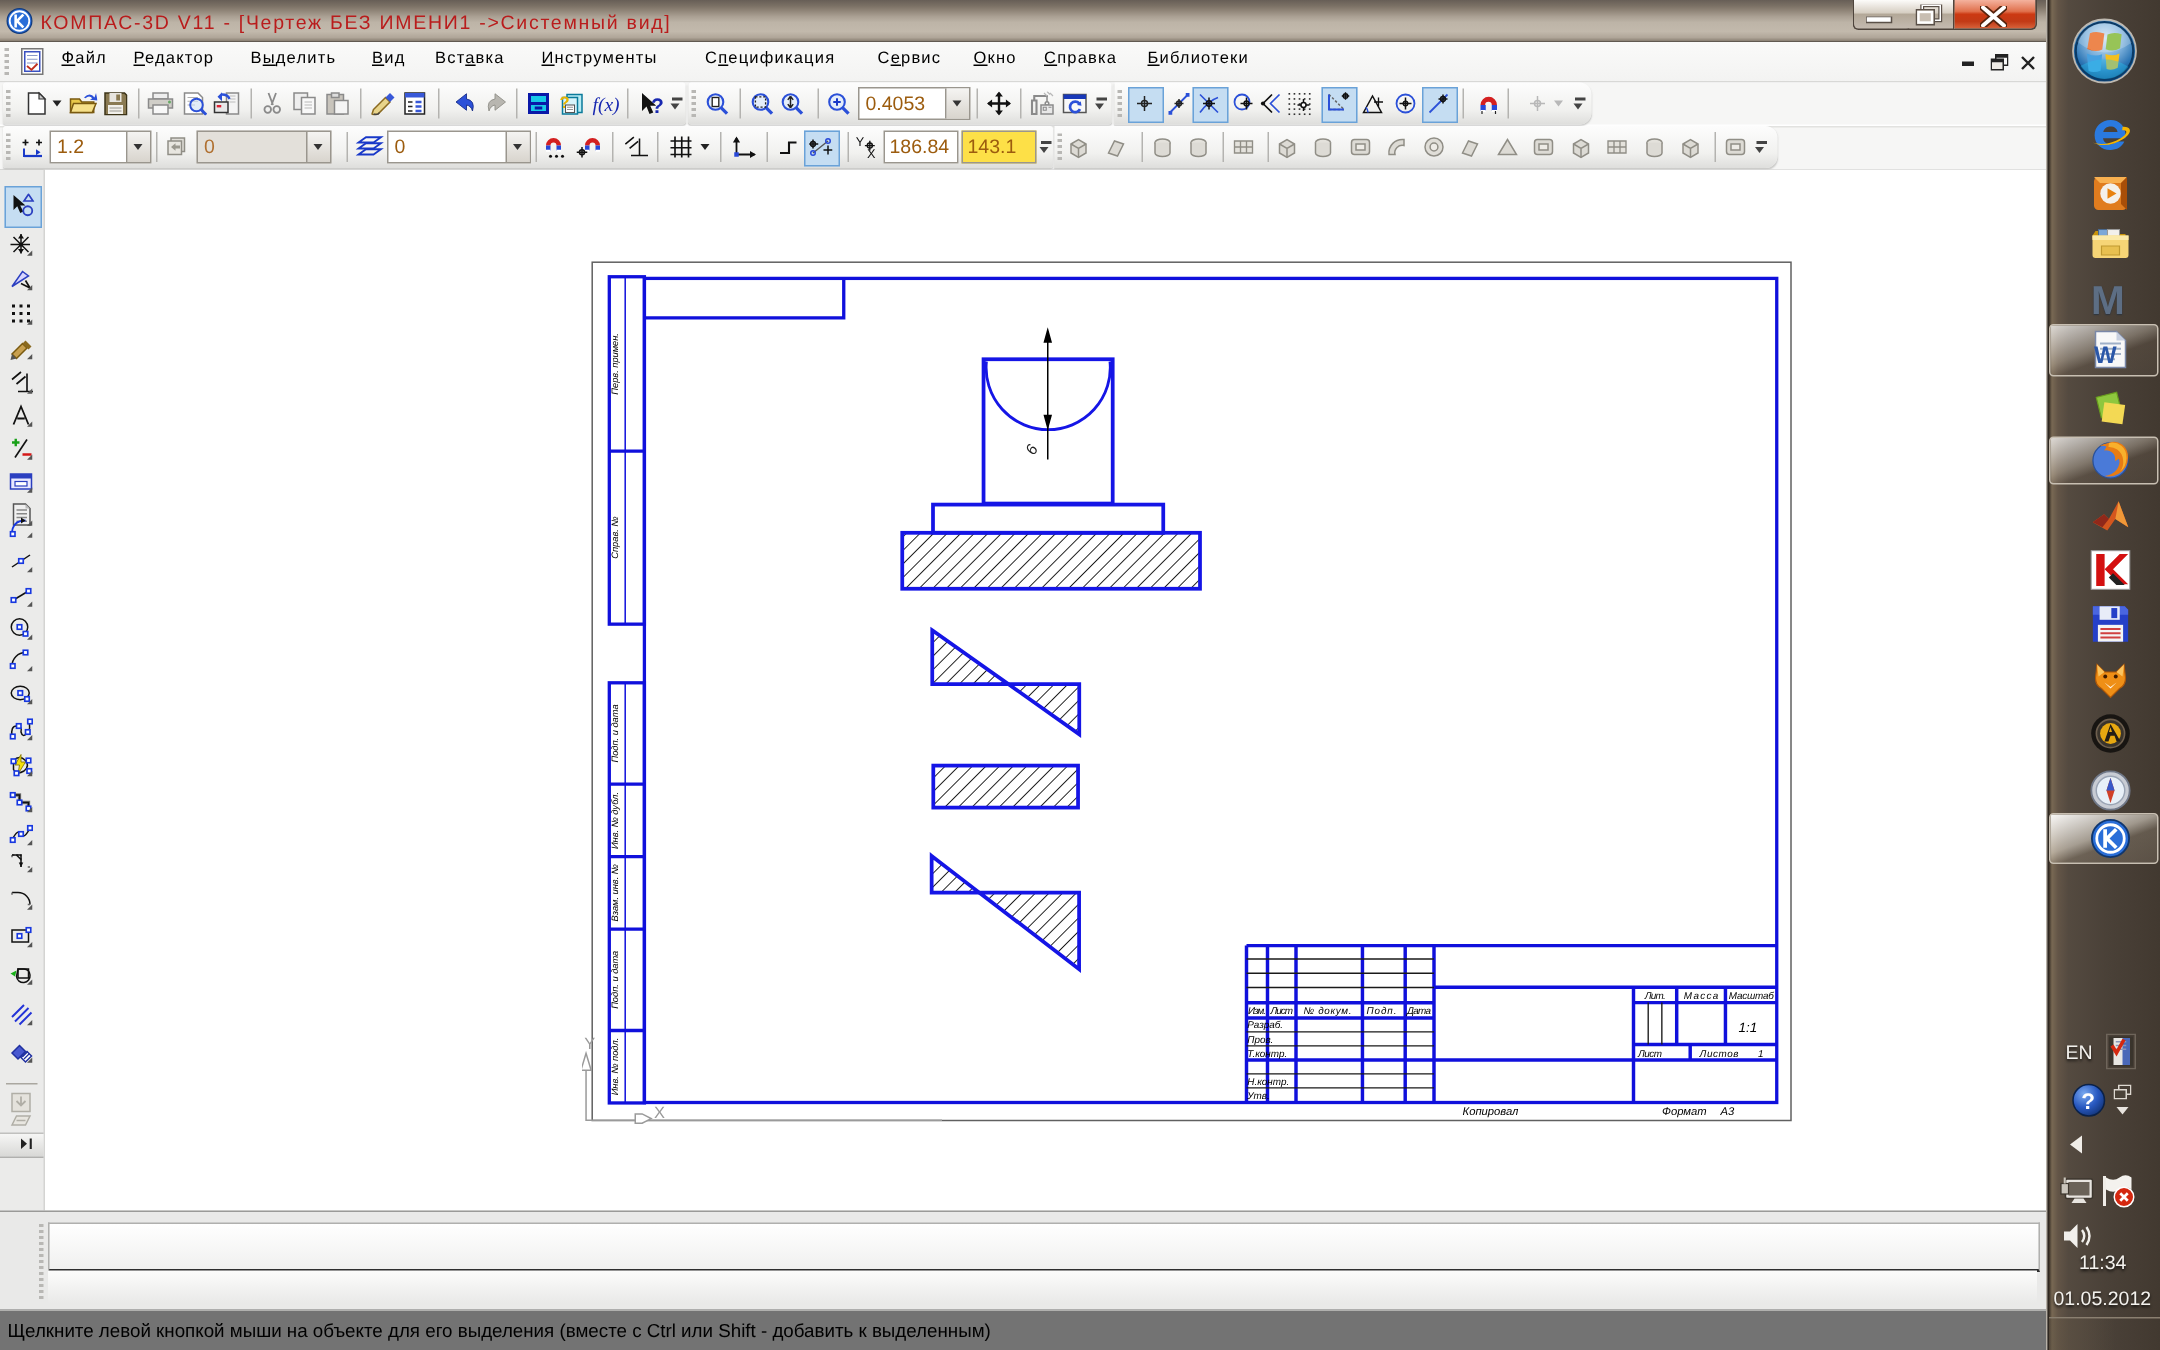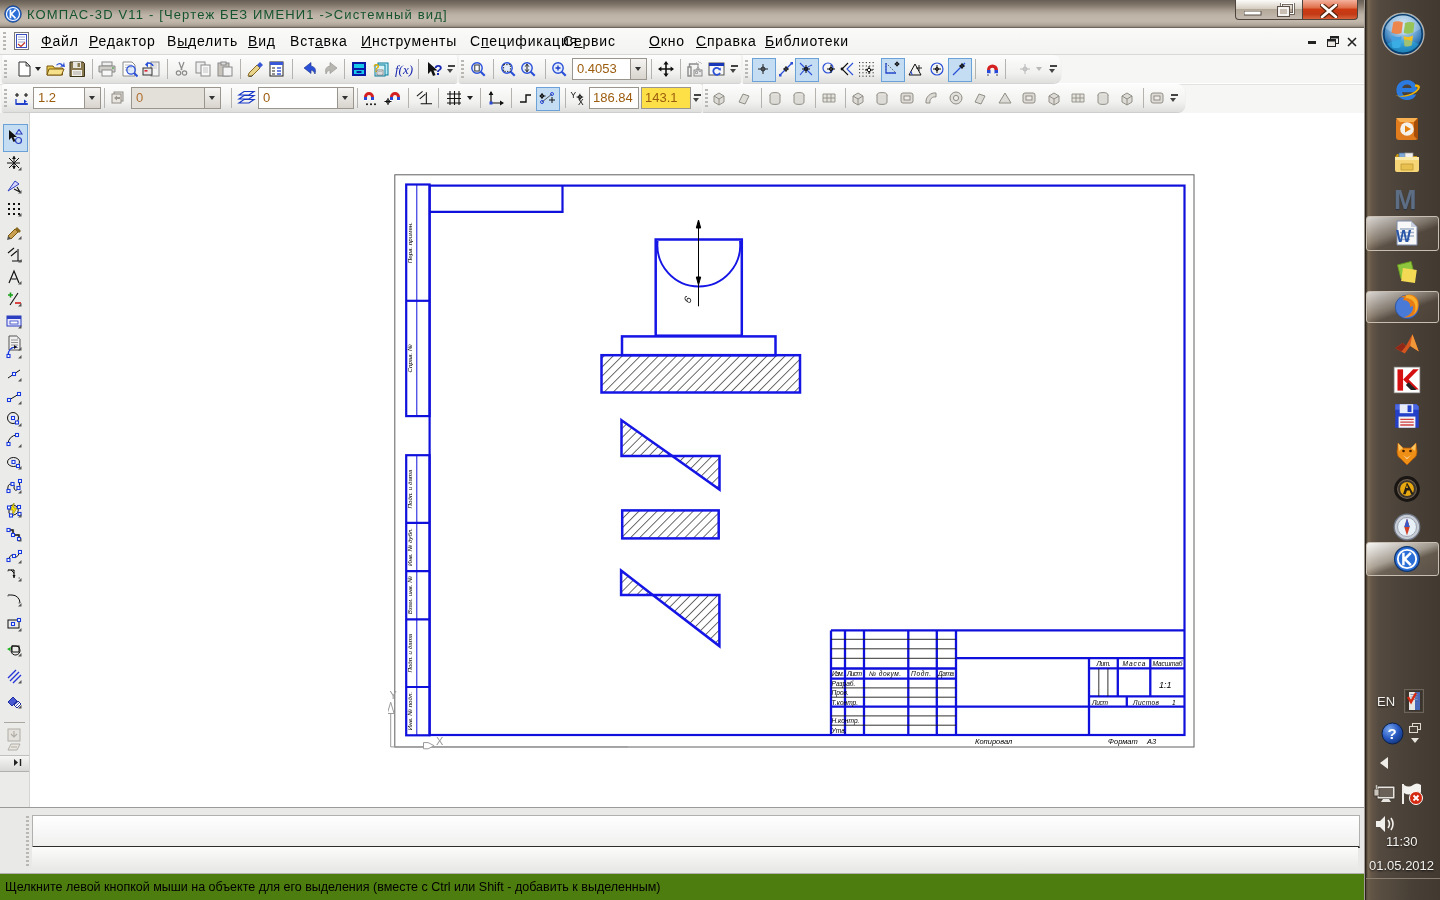--- a/index.html
+++ b/index.html
@@ -1,28 +1,28 @@
 <!DOCTYPE html>
 <html><head><meta charset="utf-8">
 <style>
 html,body{margin:0;padding:0;}
 body{width:1440px;height:900px;overflow:hidden;position:relative;font-family:"Liberation Sans",sans-serif;background:#fff;}
 .abs{position:absolute;}
 
 #titlebar{left:0;top:0;width:1364px;height:28px;
  background:linear-gradient(#675e56 0px,#7b7165 4px,#8f8477 7px,#aaa093 11px,#bdb4a7 15px,#c2b9ac 21px,#b0a699 25px,#8f8578 27px,#4a443e 28px);}
-#titletext{left:27px;top:7px;font-size:13px;color:#14532d;letter-spacing:1.15px;}
+#titletext{left:27px;top:7px;font-size:13px;color:#b91c1c;letter-spacing:1.15px;}
 
 .wbtn{top:0px;height:19px;border:1px solid #4e443c;border-top:none;background:linear-gradient(#fdfcfa 0%,#d6cec2 45%,#b3a898 50%,#c4bab0 100%);}
 #wmin{left:1235px;width:36px;border-radius:0 0 0 4px;}
 #wmax{left:1271px;width:31px;border-left:none;border-right:none;}
 #wclose{left:1302px;width:54px;border-radius:0 0 4px 0;background:linear-gradient(#f4b29e 0%,#e0704c 40%,#cc3912 50%,#c23a16 75%,#d8633b 100%);}
 
 #menubar{left:0;top:28px;width:1364px;height:26px;background:linear-gradient(#fafaf9,#f3f3f2);border-bottom:1px solid #d8d8d6;}
-.menuitem{position:absolute;top:33px;font-size:14px;color:#000;letter-spacing:0.8px;}
+.menuitem{position:absolute;top:33px;font-size:11px;color:#000;letter-spacing:0.8px;}
 .menuitem u{text-decoration:underline;}
 
 .tbrow{left:0;width:1364px;height:28px;background:#f6f6f5;}
 #tb1{top:55px;}
 #tb2{top:84px;border-top:1px solid #e2e2e0;border-bottom:1px solid #8e8e8c;}
 .tbseg{position:absolute;top:0px;height:28px;background:linear-gradient(#fdfdfd,#f1f1ef 65%,#dededc);border-radius:2px;box-shadow:0 1px 1px rgba(120,120,118,.35);}
 .sep{position:absolute;top:4px;width:1px;height:20px;background:#b4b3b0;}
 .dots{position:absolute;top:5px;width:3px;height:18px;background-image:repeating-linear-gradient(#b8b7b4 0 2px,transparent 2px 4px);}
 .combo{position:absolute;top:3px;height:20px;background:#fff;border:1px solid #9a968e;font-size:13px;color:#9c5c0e;}
 .combo .val{position:absolute;left:4px;top:2px;}
@@ -35,21 +35,21 @@
 .chev:before{content:"";position:absolute;left:1px;top:2px;width:7px;height:2px;background:#444;}
 .chev:after{content:"";position:absolute;left:0px;top:6px;border:3.5px solid transparent;border-top:4px solid #444;}
 
 #lbar{left:0;top:113px;width:29px;height:694px;background:#ebebea;border-right:1px solid #d4d4d2;}
 
 #canvas{left:30px;top:113px;width:1334px;height:694px;background:#fff;}
 
 #propbar{left:0;top:807px;width:1364px;height:66px;background:#e9e9e8;border-top:1px solid #9a9a98;}
 #propfield{left:32px;top:815px;width:1326px;height:30px;background:linear-gradient(#ffffff,#f0f0ef);border:1px solid #b0b0ae;border-bottom:2px solid #2e2e2e;}
 
-#statusbar{left:0;top:873px;width:1364px;height:27px;background:#4d7c0f;border-top:1px solid #b0b0ae;font-size:12.5px;color:#000;}
+#statusbar{left:0;top:873px;width:1364px;height:27px;background:#737373;border-top:1px solid #b0b0ae;font-size:12.5px;color:#000;}
 #statusbar span{position:absolute;left:5px;top:6px;}
 
 #taskbar{left:1364px;top:0;width:76px;height:900px;
  background:linear-gradient(to right,#ded8ce 0px,#2a231d 1.5px,#786853 4px,#635547 8px,#544a40 15px,#4a4138 40px,#423930 76px);}
 .tkbtn{position:absolute;left:1366px;width:71px;border:1px solid #c8bfb2;border-radius:3px;background:linear-gradient(160deg,rgba(255,255,255,.75),rgba(220,210,195,.35) 45%,rgba(120,105,90,.25) 60%,rgba(90,80,70,.35));}
 .tico{position:absolute;left:1393px;width:28px;height:28px;}
 .clock{position:absolute;color:#f4f2ee;font-size:13px;text-shadow:0 1px 2px rgba(0,0,0,.8);}
 </style></head><body>
 
 <div id="titlebar" class="abs"></div>
@@ -84,21 +84,21 @@
  <path d="M5 6 h7 M5 8.5 h7 M5 11 h7" stroke="#8898c8" stroke-width=".8"></path>
  <path d="M5 13 l3 2.5 4-4" stroke="#c03020" stroke-width="1.2" fill="none"></path>
 </svg>
 <div class="menuitem" style="left:41px"><u>Ф</u>айл</div>
 <div class="menuitem" style="left:89px"><u>Р</u>едактор</div>
 <div class="menuitem" style="left:167px">В<u>ы</u>делить</div>
 <div class="menuitem" style="left:248px"><u>В</u>ид</div>
 <div class="menuitem" style="left:290px">Вст<u>а</u>вка</div>
 <div class="menuitem" style="left:361px"><u>И</u>нструменты</div>
 <div class="menuitem" style="left:470px">С<u>п</u>ецификация</div>
-<div class="menuitem" style="left:563px">С<u>е</u>рвис</div>
+<div class="menuitem" style="left:585px">С<u>е</u>рвис</div>
 <div class="menuitem" style="left:649px"><u>О</u>кно</div>
 <div class="menuitem" style="left:696px"><u>С</u>правка</div>
 <div class="menuitem" style="left:765px"><u>Б</u>иблиотеки</div>
 
 <svg class="abs" style="left:1308px;top:40px" width="10" height="5">
     <rect width="8" height="3" y="1" fill="#222"></rect>
   </svg>
 <svg class="abs" style="left:1327px;top:36px" width="12" height="12">
  <rect x="3.5" y="0.5" width="8" height="7" fill="none" stroke="#222" stroke-width="1"></rect>
  <rect x="3.5" y="0.5" width="8" height="2" fill="#222"></rect>
@@ -1002,17 +1002,17 @@
 <svg class="abs" style="left:1399px;top:782px" width="25" height="24" viewBox="0 0 25 24">
  <path d="M4 2 v20" stroke="#f0ede8" stroke-width="2"></path>
  <path d="M5 3 q5 3 9 0 q4-3 8 0 v8 q-4-3-8 0 q-4 3-9 0 z" fill="#f4f2ee"></path>
  <circle cx="17" cy="16" r="6.5" fill="#d42810" stroke="#fff" stroke-width="1"></circle>
  <path d="M14.5 13.5 l5 5 M19.5 13.5 l-5 5" stroke="#fff" stroke-width="1.8"></path>
 </svg>
 <svg class="abs" style="left:1374px;top:813px" width="22" height="22" viewBox="0 0 22 22">
  <path d="M2 8 h4 l5-5 v16 l-5-5 h-4 z" fill="#f2f0ec"></path>
  <path d="M14 7 q3 4 0 8 M17 5 q4 6 0 12" stroke="#f2f0ec" stroke-width="1.6" fill="none"></path>
 </svg>
-<div class="clock" style="left:1386px;top:834px;">11:30</div>
+<div class="clock" style="left:1386px;top:834px;">11:34</div>
 <div class="clock" style="left:1369px;top:858px;">01.05.2012</div>
 <div class="abs" style="left:1366px;top:878px;width:74px;height:1px;background:#8a7f70;"></div>
 <div class="abs" style="left:1366px;top:879px;width:74px;height:21px;background:linear-gradient(to right,#60544496 ,#4a413800 60%);"></div>
 </div>
 
 </body></html>

